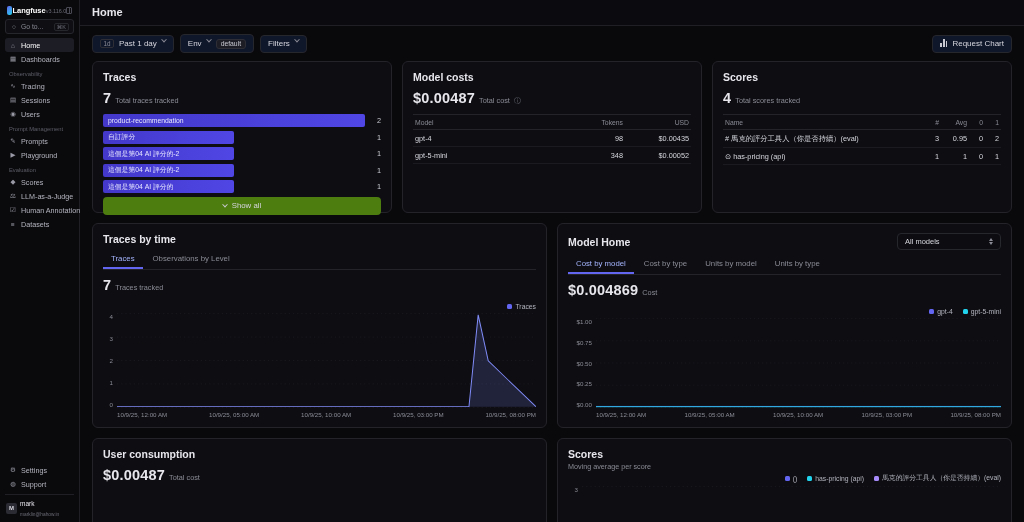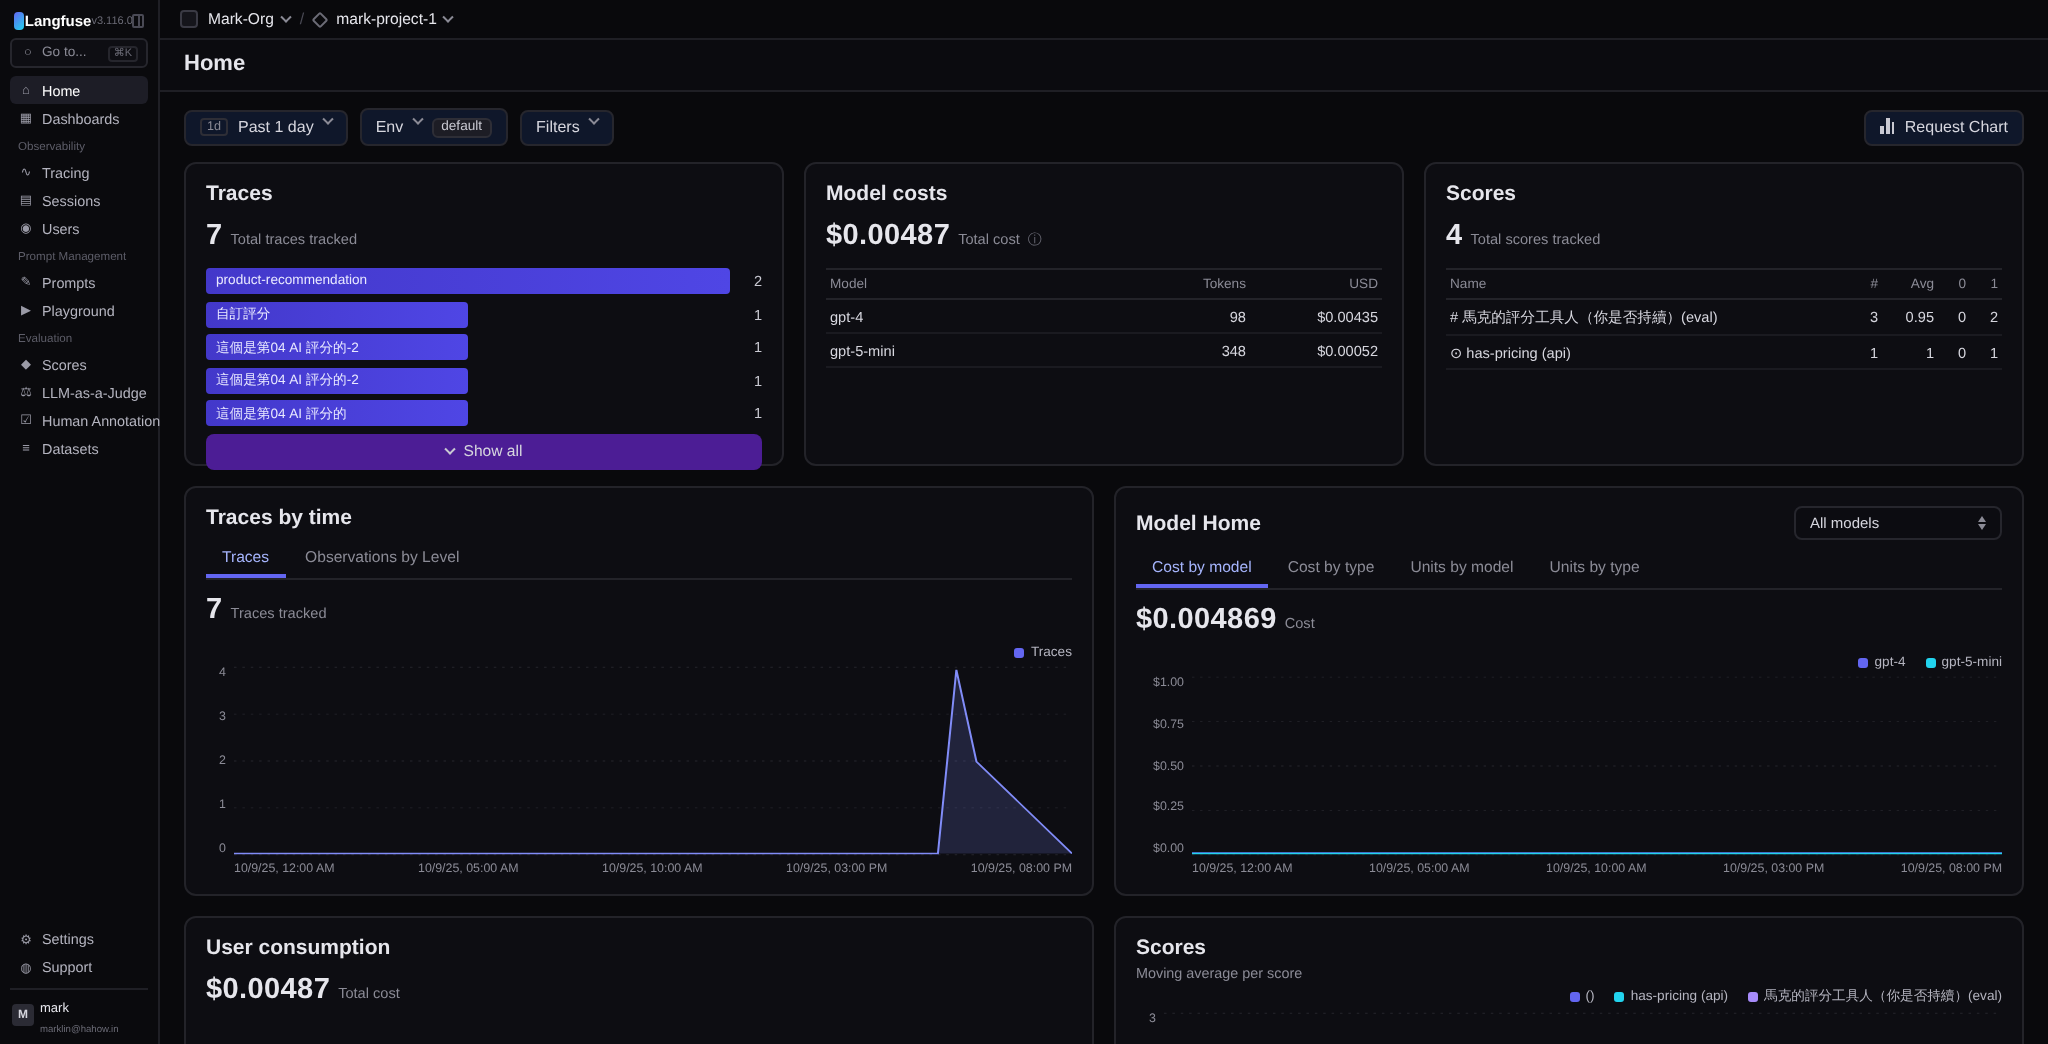--- a/index.html
+++ b/index.html
@@ -74,21 +74,21 @@
   .info { font-size:7px; color:#6b6b76; font-style:normal; }
 
   
   .hbar-row { display:flex; align-items:center; gap:7px; margin-bottom:3.5px; }
   .hbar-track { flex:1; height:13px; position:relative; }
   .hbar { height:100%; background:linear-gradient(90deg,#4338ca,#4f46e5); border-radius:2px;
     display:flex; align-items:center; overflow:hidden; }
   .hbar-label { font-size:6.8px; color:#e8e8ff; padding:0 5px; white-space:nowrap; }
   .hbar-val { font-size:7.3px; color:#c9c9d2; min-width:9px; text-align:right; }
   .show-all { margin-top:auto; display:flex; align-items:center; justify-content:center; gap:5px;
-    background:#4c1d95; border:0; border-radius:4px; color:#d6d6de; font-size:7.8px; padding:4.5px; width:100%;
+    background:#4d7c0f; border:0; border-radius:4px; color:#d6d6de; font-size:7.8px; padding:4.5px; width:100%;
     cursor:pointer; font-family:inherit; }
 
   
   .tbl-head,.tbl-row { display:grid; align-items:center; padding:3.5px 2px; font-size:7.3px; }
   .tbl-head { color:#8b8b96; border-top:1px solid #232329; border-bottom:1px solid #232329; font-size:6.8px; }
   .tbl-row { border-bottom:1px solid #1a1a20; color:#d6d6de; cursor:pointer; }
   .mc-grid { grid-template-columns:1fr 58px 66px; }
   .sc-grid { grid-template-columns:1fr 20px 28px 16px 16px; }
   .num { text-align:right; }
   .name-cell { overflow:hidden; white-space:nowrap; text-overflow:ellipsis; padding-right:4px; }
@@ -211,33 +211,20 @@
         <span class="user-meta">
           <span class="user-name">mark</span>
           <span class="user-email">marklin@hahow.in</span>
         </span>
       </div>
     </div>
   </aside>
 
   <div class="main">
 
-    <div class="topbar">
-      <span class="org-ico"></span>
-      <button class="crumb-btn">
-        <span>Mark-Org</span>
-        <i class="chev"></i>
-      </button>
-      <span class="slash">/</span>
-      <span class="proj-ico"></span>
-      <button class="crumb-btn">
-        <span>mark-project-1</span>
-        <i class="chev"></i>
-      </button>
-    </div>
 
     <div class="page-header">
       <h1>Home</h1>
     </div>
 
     <div class="toolbar">
       <button class="btn">
         <kbd>1d</kbd>
         <span>Past 1 day</span>
         <i class="chev"></i>

